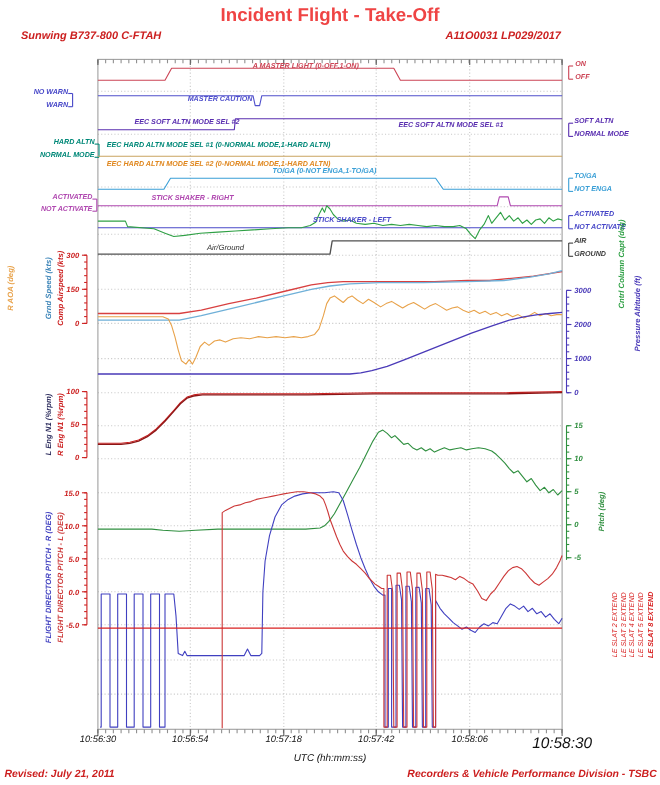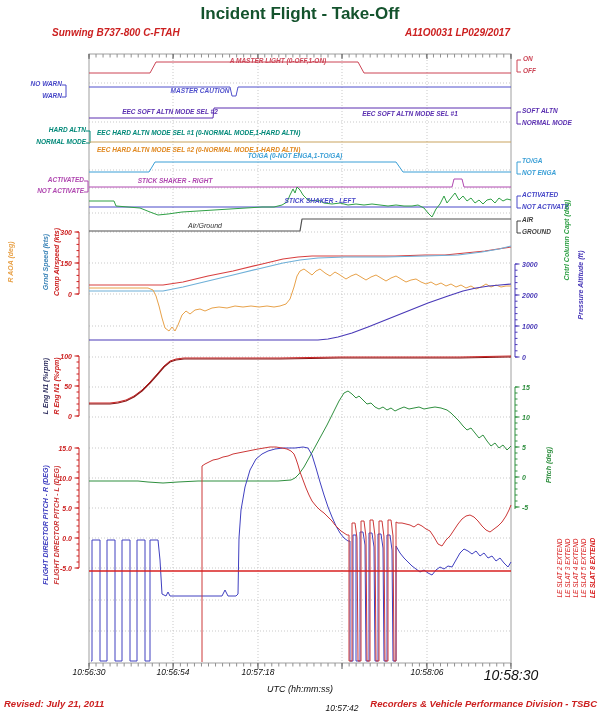--- a/index.html
+++ b/index.html
@@ -355,22 +355,22 @@
       <polyline points="89,288 148,288 153,290 156,296 159,306 162,318 165,328 169,331 172,327 175,331 178,325 182,315 186,311 190,314 195,310 200,309 205,311 212,308 219,307 227,308 235,306 243,307 251,306 259,307 267,306 274,307 280,306 286,304 290,299 294,287 297,276 300,271 304,269 308,272 312,275 316,271 320,269 325,273 330,276 335,272 340,275 346,279 351,276 356,274 361,277 366,280 371,277 376,275 381,278 386,281 391,278 396,276 401,279 406,282 411,280 416,279 421,282 426,284 431,282 436,285 441,283 446,286 451,284 456,287 461,285 466,288 471,286 476,289 481,287 486,284 491,287 496,285 501,287 506,286 511,286" fill="none" stroke="#e8a24a" stroke-width="1" stroke-linejoin="round"></polyline>
       <polyline points="89,340 318,340 328,339 338,337 352,333 368,327 388,319 408,311 428,303 448,296 463,291 476,288 489,286 500,285 511,284" fill="none" stroke="#4a3ab8" stroke-width="1.2" stroke-linejoin="round"></polyline>
       <polyline points="89,403 110,403 118,402 126,400 134,396 142,390 150,382 158,373 164,366 170,361 176,359 184,358 220,358 280,358 340,357 400,357 460,357 511,356" fill="none" stroke="#cc2222" stroke-width="1" stroke-linejoin="round"></polyline>
       <polyline points="89,404 110,404 118,403 126,401 134,397 142,391 150,383 158,374 164,367 170,362 176,360 184,359 220,359 280,359 340,358 400,358 460,358 511,357" fill="none" stroke="#8c1616" stroke-width="1.2" stroke-linejoin="round"></polyline>
       <polyline points="89,481 138,481 148,482 163,483 178,482 198,481 238,481 278,481 291,480 295,478 299,474 304,467 309,458 315,447 321,436 327,425 333,413 339,401 344,393 348,391 352,394 356,398 359,396 363,400 367,404 371,403 375,407 379,409 383,407 387,410 391,408 395,411 399,409 404,407 409,409 414,408 419,407 424,409 429,408 435,407 441,408 447,410 451,413 455,417 459,421 463,426 467,430 471,428 475,433 479,438 483,435 487,441 491,446 495,443 499,448 503,445 507,450 511,446" fill="none" stroke="#2f8f3f" stroke-width="1" stroke-linejoin="round"></polyline>
       <polyline points="91,661 92,661 92,540 100,540 100,661 107,661 107,540 115,540 115,661 122,661 122,540 130,540 130,661 137,661 137,540 145,540 145,661 150,661 150,540 158,540 160,560 162,594 166,596 168,592 170,596 222,596 225,590 228,596 236,596 238,594 239,538 241,510 245,487 250,470 256,459 262,454 268,451 275,449 283,448 295,448 303,447 308,448 312,455 316,468 320,482 324,495 328,507 332,517 336,526 340,533 344,538 348,541 350,541 350,661 353,661 353,535 356,535 356,661 360,661 360,532 363,532 365,545 366,661 369,661 369,533 372,533 374,547 375,661 378,661 378,534 381,534 383,548 384,661 387,661 387,535 390,535 392,550 393,661 396,661 396,546 400,553 404,558 408,562 412,566 416,569 420,572 424,570 428,573 432,575 436,570 440,567 444,569 448,566 452,567 456,560 460,553 464,549 468,551 472,554 476,551 480,556 484,553 488,558 492,556 496,561 500,558 504,563 508,567 511,562" fill="none" stroke="#4040c0" stroke-width="1" stroke-linejoin="round"></polyline>
       <polyline points="202,662 202,466 205,464 209,462 213,460 218,459 223,457 228,456 233,454 238,453 243,452 248,451 253,450 258,449 264,448 270,447 276,447 282,448 287,449 291,451 294,454 296,459 298,465 300,472 303,480 306,488 309,495 312,501 316,506 320,510 324,513 328,517 332,521 335,525 338,528 341,531 344,533 347,535 349,535 349,661 352,661 352,523 355,523 357,538 358,661 361,661 361,521 364,521 366,537 367,661 370,661 370,520 373,520 375,536 376,661 379,661 379,521 382,521 384,537 385,661 388,661 388,520 391,520 393,536 394,661 396,661 396,522 398,523 402,523 406,524 410,525 414,527 418,524 422,526 426,529 430,531 434,537 438,544 442,546 446,540 450,536 454,530 458,524 462,519 466,516 470,515 474,517 478,521 482,526 486,530 490,532 494,529 498,526 502,522 506,516 509,510 511,505" fill="none" stroke="#cc3838" stroke-width="1" stroke-linejoin="round"></polyline>
       <polyline points="89,571 511,571" fill="none" stroke="#d82020" stroke-width="1.3" stroke-linejoin="round"></polyline>
     </svg>
   <div id="labels">
-      <div class="lbl al-center b" style="left: 300px; top: 5px; font-size: 17px; color: #14532d;"><span>Incident Flight - Take-Off</span></div>
-      <div class="lbl al-left b i" style="left: 52px; top: 28px; font-size: 10px; color: rgb(204, 32, 32); text-align: right;"><span>Sunwing B737-800 C-FTAH</span></div>
+      <div class="lbl al-center b" style="left: 300px; top: 5px; font-size: 17px; color: #ef4444;"><span>Incident Flight - Take-Off</span></div>
+      <div class="lbl al-left b i" style="left: 19px; top: 28px; font-size: 10px; color: rgb(204, 32, 32); text-align: right;"><span>Sunwing B737-800 C-FTAH</span></div>
       <div class="lbl al-right b i" style="left: 510px; top: 28px; font-size: 10px; color: rgb(204, 32, 32);"><span>A11O0031 LP029/2017</span></div>
       <div class="lbl al-center b i" style="left: 278px; top: 58px; font-size: 6.5px; color: rgb(204, 68, 85);"><span>A MASTER LIGHT (0-OFF,1-ON)</span></div>
       <div class="lbl al-center b i" style="left: 200px; top: 88px; font-size: 6.5px; color: rgb(80, 80, 204);"><span>MASTER CAUTION</span></div>
       <div class="lbl al-center b i" style="left: 170px; top: 109px; font-size: 6.5px; color: rgb(90, 47, 176);"><span>EEC SOFT ALTN MODE SEL #2</span></div>
       <div class="lbl al-center b i" style="left: 410px; top: 111px; font-size: 6.5px; color: rgb(90, 47, 176);"><span>EEC SOFT ALTN MODE SEL #1</span></div>
       <div class="lbl al-left b i" style="left: 97px; top: 130px; font-size: 6.5px; color: rgb(0, 136, 120);"><span>EEC HARD ALTN MODE SEL #1 (0-NORMAL MODE,1-HARD ALTN)</span></div>
       <div class="lbl al-left b i" style="left: 97px; top: 147px; font-size: 6.5px; color: rgb(224, 136, 32);"><span>EEC HARD ALTN MODE SEL #2 (0-NORMAL MODE,1-HARD ALTN)</span></div>
       <div class="lbl al-center b i" style="left: 295px; top: 153px; font-size: 6.5px; color: rgb(58, 159, 214);"><span>TO/GA (0-NOT ENGA,1-TO/GA)</span></div>
       <div class="lbl al-center b i" style="left: 175px; top: 178px; font-size: 6.5px; color: rgb(176, 72, 176);"><span>STICK SHAKER - RIGHT</span></div>
       <div class="lbl al-center b i" style="left: 320px; top: 198px; font-size: 6.5px; color: rgb(72, 72, 200);"><span>STICK SHAKER - LEFT</span></div>
@@ -402,20 +402,20 @@
       <div class="lbl al-rot b i" style="left: 580px; top: 285px; font-size: 7px; color: rgb(74, 58, 184);"><span>Pressure Altitude (ft)</span></div>
       <div class="lbl al-rot b i" style="left: 548px; top: 465px; font-size: 7px; color: rgb(47, 143, 63);"><span>Pitch (deg)</span></div>
       <div class="lbl al-rot i" style="left: 560px; top: 568px; font-size: 6.5px; color: rgb(216, 32, 32);"><span>LE SLAT 2 EXTEND</span></div>
       <div class="lbl al-rot i" style="left: 568px; top: 568px; font-size: 6.5px; color: rgb(216, 32, 32);"><span>LE SLAT 3 EXTEND</span></div>
       <div class="lbl al-rot i" style="left: 576px; top: 568px; font-size: 6.5px; color: rgb(216, 32, 32);"><span>LE SLAT 4 EXTEND</span></div>
       <div class="lbl al-rot i" style="left: 584px; top: 568px; font-size: 6.5px; color: rgb(216, 32, 32);"><span>LE SLAT 5 EXTEND</span></div>
       <div class="lbl al-rot b i" style="left: 593px; top: 568px; font-size: 6.5px; color: rgb(216, 32, 32);"><span>LE SLAT 8 EXTEND</span></div>
       <div class="lbl al-center i" style="left: 89px; top: 668px; font-size: 8.5px; color: rgb(17, 17, 17);"><span>10:56:30</span></div>
       <div class="lbl al-center i" style="left: 173px; top: 668px; font-size: 8.5px; color: rgb(17, 17, 17);"><span>10:56:54</span></div>
       <div class="lbl al-center i" style="left: 258px; top: 668px; font-size: 8.5px; color: rgb(17, 17, 17); font-style: italic;"><span>10:57:18</span></div>
-      <div class="lbl al-center i" style="left: 342px; top: 704px; font-size: 8.5px; color: rgb(17, 17, 17);"><span>10:57:42</span></div>
+      <div class="lbl al-center i" style="left: 342px; top: 668px; font-size: 8.5px; color: rgb(17, 17, 17);"><span>10:57:42</span></div>
       <div class="lbl al-center i" style="left: 427px; top: 668px; font-size: 8.5px; color: rgb(17, 17, 17);"><span>10:58:06</span></div>
       <div class="lbl al-center i" style="left: 511px; top: 668px; font-size: 14px; color: rgb(17, 17, 17);"><span>10:58:30</span></div>
       <div class="lbl al-center i" style="left: 300px; top: 685px; font-size: 9px; color: rgb(17, 17, 17);"><span>UTC (hh:mm:ss)</span></div>
       <div class="lbl al-left b i" style="left: 4px; top: 699px; font-size: 9.5px; color: rgb(204, 32, 32);"><span>Revised: July 21, 2011</span></div>
       <div class="lbl al-right b i" style="left: 597px; top: 699px; font-size: 9.5px; color: rgb(204, 32, 32);"><span>Recorders &amp; Vehicle Performance Division - TSBC</span></div>
     </div>
 </div>
 
 </body></html>

